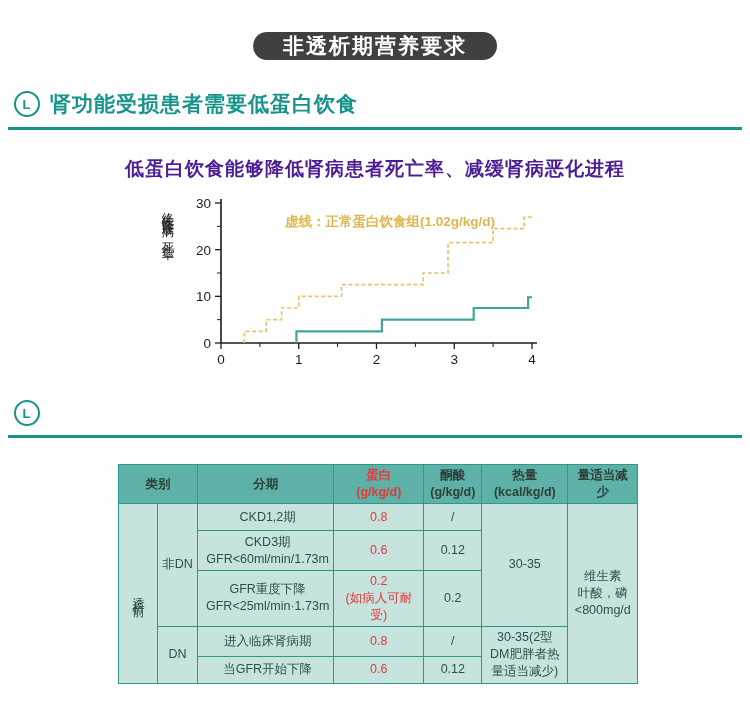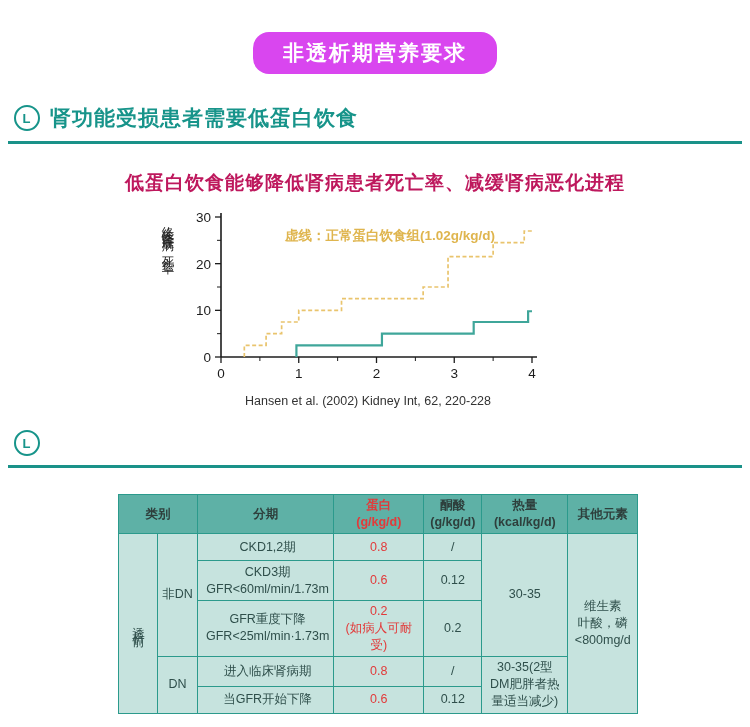--- a/index.html
+++ b/index.html
@@ -4,37 +4,37 @@
 <style>
   html,body{margin:0;padding:0;}
   body{
     width:750px;height:727px;overflow:hidden;background:#ffffff;
     font-family:"Liberation Sans","DejaVu Sans",sans-serif;
     -webkit-font-smoothing:antialiased;
   }
   
   .banner-wrap{text-align:center;padding-top:32px;}
   .banner{
-    display:inline-block;background:#d946ef;color:#fff;font-weight:bold;
-    font-size:21px;letter-spacing:2px;padding:7px 30px;border-radius:16px;
+    display:inline-block;background:#404040;color:#fff;font-weight:bold;
+    font-size:21px;letter-spacing:2px;padding:0 30px;border-radius:16px;
   }
   
   .section-head{
     display:flex;align-items:center;gap:10px;margin:30px 0 0 14px;
     color:#17948a;font-weight:bold;font-size:21px;letter-spacing:1px;
   }
   .sec-icon{
     flex:0 0 auto;width:22px;height:22px;border:2.5px solid #17948a;border-radius:50%;
     display:flex;align-items:center;justify-content:center;
     font-size:13px;font-weight:bold;color:#17948a;line-height:1;
   }
   .section-line{height:3px;background:#1a9289;margin:9px 8px 0 8px;}
   
   .chart-title{
-    text-align:center;font-weight:bold;font-size:19px;color:#be185d;
+    text-align:center;font-weight:bold;font-size:19px;color:#4c1d95;
     letter-spacing:1px;margin-top:26px;
   }
   .chart-area{position:relative;width:420px;margin:6px 0 0 158px;}
   .chart-flex{display:flex;align-items:flex-start;}
   .ylabel{
     writing-mode:vertical-rl;text-orientation:upright;
     font-size:12.5px;color:#222;letter-spacing:2.5px;margin-top:14px;width:18px;
   }
   .legend{position:absolute;left:127px;top:20px;font-size:13.5px;font-weight:bold;line-height:27px;white-space:nowrap;}
   .citation{width:420px;margin-left:158px;text-align:center;font-size:12.5px;color:#333;margin-top:2px;}
@@ -105,21 +105,20 @@
           <line x1="45" y1="85" x2="41" y2="85" stroke="#1c1c1c" stroke-width="1"></line>
           <line x1="45" y1="38.33333333333333" x2="41" y2="38.33333333333333" stroke="#1c1c1c" stroke-width="1"></line>
           <path d="M 68.325 155 L 68.325 155 L 68.325 143.33333333333334 L 90.095 143.33333333333334 L 90.095 131.66666666666666 L 105.64500000000001 131.66666666666666 L 105.64500000000001 120 L 122.75 120 L 122.75 108.33333333333334 L 165.5125 108.33333333333334 L 165.5125 96.66666666666666 L 247.15 96.66666666666666 L 247.15 85 L 272.03 85 L 272.03 54.66666666666667 L 317.125 54.66666666666667 L 317.125 40.66666666666667 L 348.22499999999997 40.66666666666667 L 348.22499999999997 29 L 356 29" fill="none" stroke="#e9c46d" stroke-width="1.7" stroke-dasharray="4 2.5"></path>
           <path d="M 120.4175 155 L 120.4175 155 L 120.4175 143.33333333333334 L 205.9425 143.33333333333334 L 205.9425 131.66666666666666 L 297.6875 131.66666666666666 L 297.6875 120 L 352.1125 120 L 352.1125 109.26666666666665 L 356 109.26666666666665" fill="none" stroke="#3fa69a" stroke-width="2.2"></path>
         </svg>
     </div>
     <div class="legend">
       <div style="color: rgb(223, 181, 78);">虚线：正常蛋白饮食组(1.02g/kg/d)</div>
     </div>
   </div>
-  <div class="citation">Hansen et al. (2002) Kidney Int, 62, 220-228</div>
 </div>
 
 <div>
   <div class="section-head" style="margin-top:22px;">
     <span class="sec-icon">L</span>
   </div>
   <div class="section-line"></div>
 
   <table class="nutri-table">
     <colgroup>
@@ -134,21 +133,21 @@
     <thead>
       <tr>
         <th colspan="2">类别</th>
         <th>分期</th>
         <th class="red">蛋白
 (g/kg/d)</th>
         <th>酮酸
 (g/kg/d)</th>
         <th>热量
 (kcal/kg/d)</th>
-        <th>其他元素</th>
+        <th>量适当减少</th>
       </tr>
     </thead>
     <tbody>
       <tr class="r-sm">
         <td rowspan="5" class="vert-cell">透析前</td>
         <td rowspan="3">非DN</td>
         <td class="stage-cell">CKD1,2期</td>
         <td class="red">0.8</td>
         <td>/</td>
         <td rowspan="3">30-35</td>

